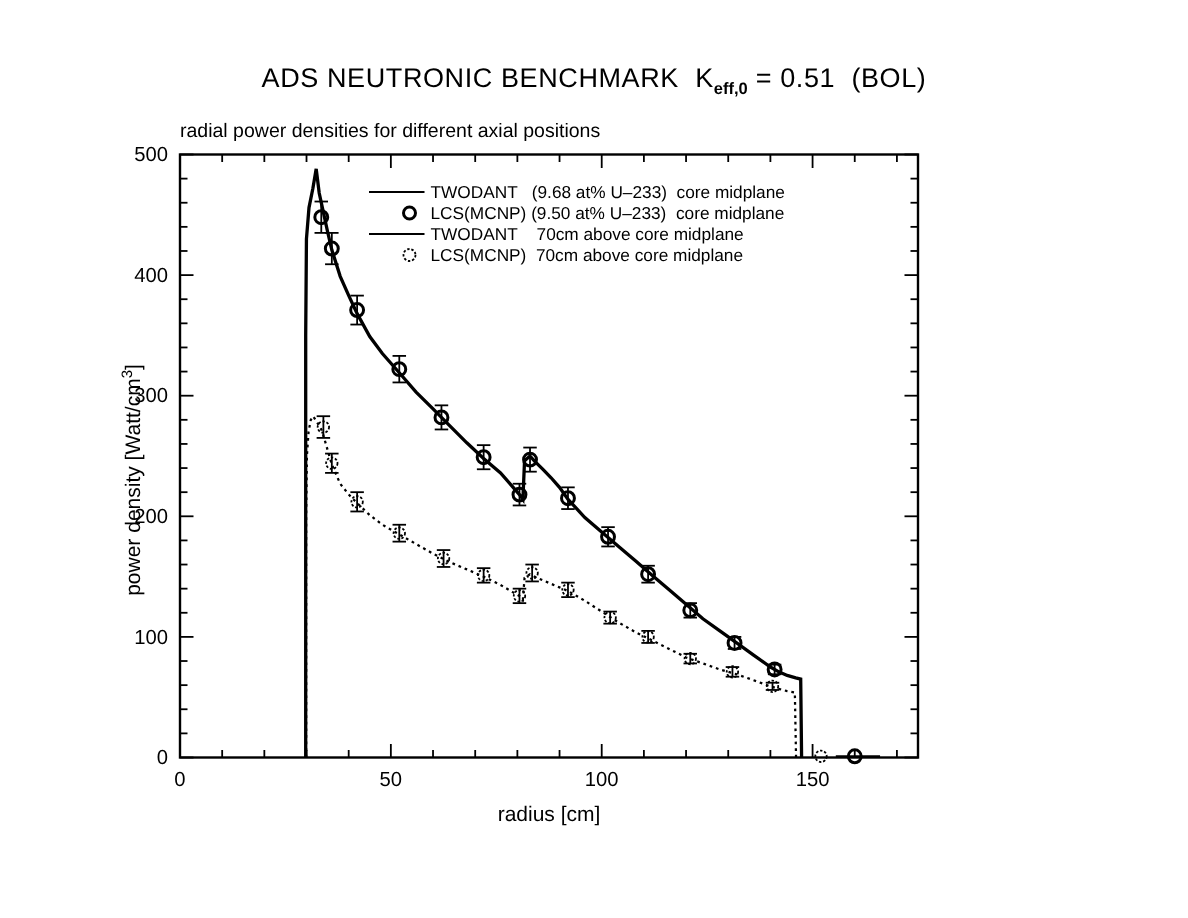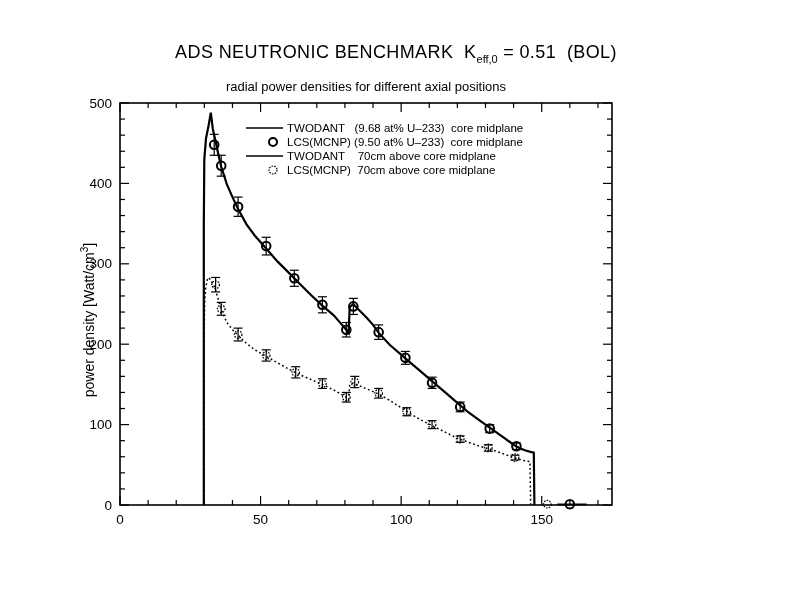--- a/index.html
+++ b/index.html
@@ -1,42 +1,43 @@
 <!DOCTYPE html>
 <html><head>
 <meta charset="utf-8">
 <style>
   html,body{margin:0;padding:0;background:#888;}
   #page{position:relative;width:792px;height:612px;background:#ffffff;
         font-family:"Liberation Sans",sans-serif;color:#000;overflow:hidden;}
   .abs{position:absolute;}
   #chart-title{top:42px;left:0;width:792px;text-align:center;font-size:18px;
                letter-spacing:0.4px;white-space:pre;}
-  #chart-title sub{font-size:11px;letter-spacing:0;}
-  #chart-subtitle{top:79px;left:120px;width:492px;text-align:center;font-size:13px;white-space:pre;}
+  #chart-title sub{font-size:11px;letter-spacing:0;font-weight:bold;}
+  #chart-subtitle{top:79px;left:120px;width:492px;font-size:13px;white-space:pre;}
   #x-axis-label{top:534px;left:120px;width:492px;text-align:center;font-size:14px;white-space:pre;}
   #y-axis-label{top:304px;left:72px;width:0;height:0;font-size:14px;white-space:pre;}
   #y-axis-label .rot{position:absolute;transform:translate(-50%,-50%) rotate(-90deg);
                      transform-origin:center;white-space:pre;}
   #y-axis-label sup{font-size:10px;}
   svg text{white-space:pre;font-family:"Liberation Sans",sans-serif;fill:#000;}
 </style>
 </head>
 <body>
 
 <div id="page">
 
   <div id="chart-title" class="abs"><span>ADS NEUTRONIC BENCHMARK  K</span><sub>eff,0</sub><span> = 0.51  (BOL)</span></div>
 
   <div id="chart-subtitle" class="abs">radial power densities for different axial positions</div>
 
   <div id="y-axis-label" class="abs">
     <span class="rot"><span>power density [Watt/cm</span><sup>3</sup><span>]</span></span>
   </div>
 
+  <div id="x-axis-label" class="abs">radius [cm]</div>
 
   <svg id="plot-svg" class="abs" width="792" height="612" viewBox="0 0 792 612" style="left:0;top:0">
       <rect x="120" y="103" width="492" height="402" fill="none" stroke="#000000" stroke-width="1.6"></rect>
       <g stroke="#000000" stroke-width="1.2">
         <line x1="120" y1="505" x2="120" y2="496"></line>
         <line x1="120" y1="103" x2="120" y2="112"></line>
         <line x1="148.1142857142857" y1="505" x2="148.1142857142857" y2="500"></line>
         <line x1="148.1142857142857" y1="103" x2="148.1142857142857" y2="108"></line>
         <line x1="176.22857142857143" y1="505" x2="176.22857142857143" y2="500"></line>
         <line x1="176.22857142857143" y1="103" x2="176.22857142857143" y2="108"></line>

